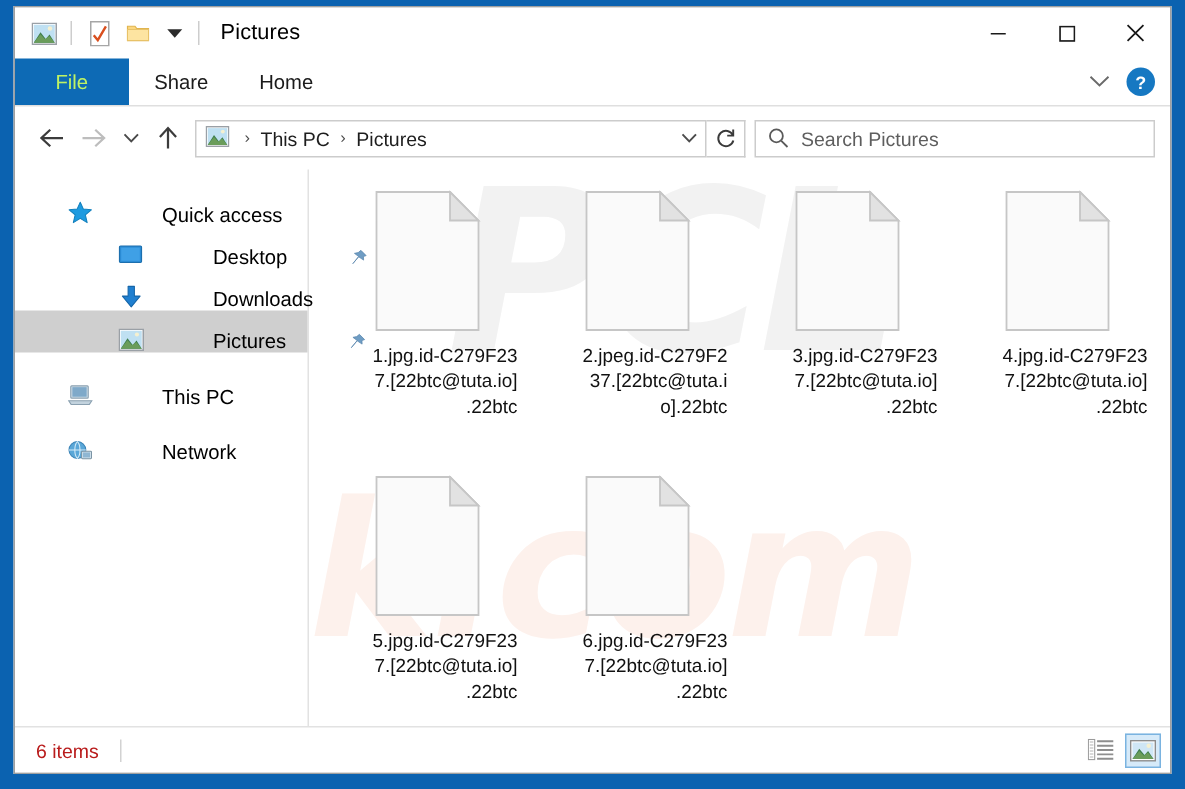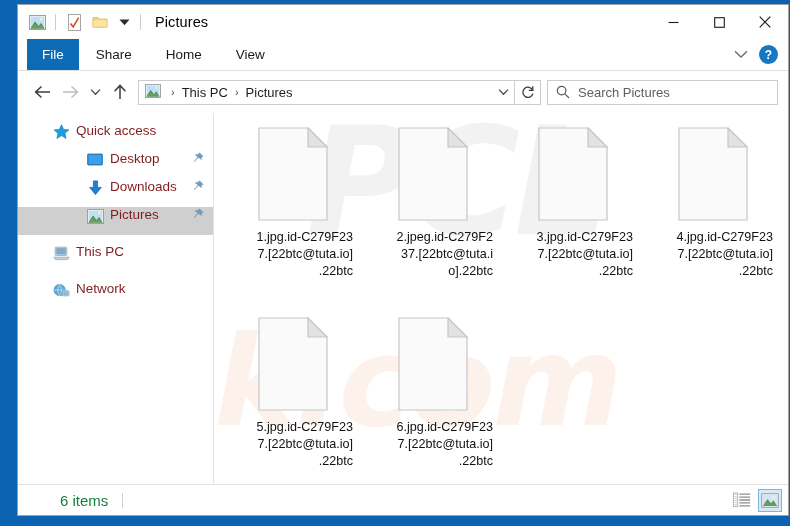--- a/index.html
+++ b/index.html
@@ -19,21 +19,21 @@
   
   #desktop {
     position: absolute;
     inset: 0;
     background: #0b62b0;
   }
 
   
   #window {
     position: absolute;
-    left: 17px;
+    left: 9px;
     top: 4px;
     width: 772px;
     height: 512px;
     background: #ffffff;
     border: 1px solid #a0a0a0;
     box-sizing: border-box;
     display: flex;
     flex-direction: column;
     overflow: hidden;
   }
@@ -110,23 +110,23 @@
     display: flex;
     align-items: center;
     justify-content: center;
     padding: 0 17px;
     font-size: 13.5px;
     color: #1b1b1b;
     cursor: default;
   }
   .tab.file {
     background: #0d6ab5;
-    color: #ffffff;
-    padding: 0 15px;
-    margin-left: 9px;
+    color: #bef264;
+    padding: 0 27px;
+    margin-left: 0;
   }
   .ribbon-right {
     position: absolute;
     right: 4px;
     top: 0;
     height: 31px;
     display: flex;
     align-items: center;
     gap: 6px;
     padding-right: 6px;
@@ -219,21 +219,21 @@
     height: 25px;
     display: flex;
     align-items: center;
     justify-content: center;
     border: 1px solid #cccccc;
     border-left: none;
     box-sizing: border-box;
     color: #3a3a3a;
   }
   .searchbox {
-    width: 231px;
+    width: 267px;
     height: 25px;
     border: 1px solid #cccccc;
     box-sizing: border-box;
     margin-left: 6px;
     display: flex;
     align-items: center;
     flex: 0 0 auto;
     background: #fff;
   }
   .search-placeholder {
@@ -258,25 +258,26 @@
     background: #ffffff;
     border-right: 1px solid #e2e2e2;
     padding-top: 10px;
     box-sizing: border-box;
     position: relative;
     z-index: 2;
   }
   .navitem {
     height: 28px;
     display: flex;
-    align-items: flex-start;
+    align-items: flex-end;
     font-size: 13.5px;
-    color: #7f1d1d;
+    color: #000000;
     padding-right: 8px;
     position: relative;
+    gap: 40px;
   }
   .navitem .ni-icon {
     width: 18px;
     height: 18px;
     display: flex;
     align-items: center;
     justify-content: center;
     flex: 0 0 18px;
     margin-right: 6px;
   }
@@ -377,23 +378,22 @@
     flex: 0 0 auto;
     border-top: 1px solid #e2e2e2;
     background: #ffffff;
     display: flex;
     align-items: center;
     padding: 0 6px 0 14px;
     box-sizing: border-box;
     position: relative;
   }
   .status-text {
-    font-size: 15px;
-    color: #15803d;
-    margin-left: 28px;
+    font-size: 13px;
+    color: #b91c1c;
   }
   .status-sep {
     width: 1px;
     height: 15px;
     background: #d2d2d2;
     margin-left: 14px;
   }
   .viewbtns {
     margin-left: auto;
     display: flex;
@@ -477,21 +477,20 @@
             <path d="M0.7 0.7 L11.3 11.3 M11.3 0.7 L0.7 11.3" stroke="#1a1a1a" stroke-width="1.2"></path>
           </svg>
       </div>
     </div>
   </div>
 
   <div class="ribbonbar">
     <div class="tab file">File</div>
     <div class="tab">Share</div>
     <div class="tab">Home</div>
-    <div class="tab">View</div>
 
     <div class="ribbon-right">
       <div class="collapse-chevron">
         <svg width="14" height="9" viewBox="0 0 14 9">
             <path d="M1 1.2 L7 7 L13 1.2" fill="none" stroke="#6a6a6a" stroke-width="1.3"></path>
           </svg>
       </div>
       <div class="help-btn">?</div>
     </div>
   </div>

